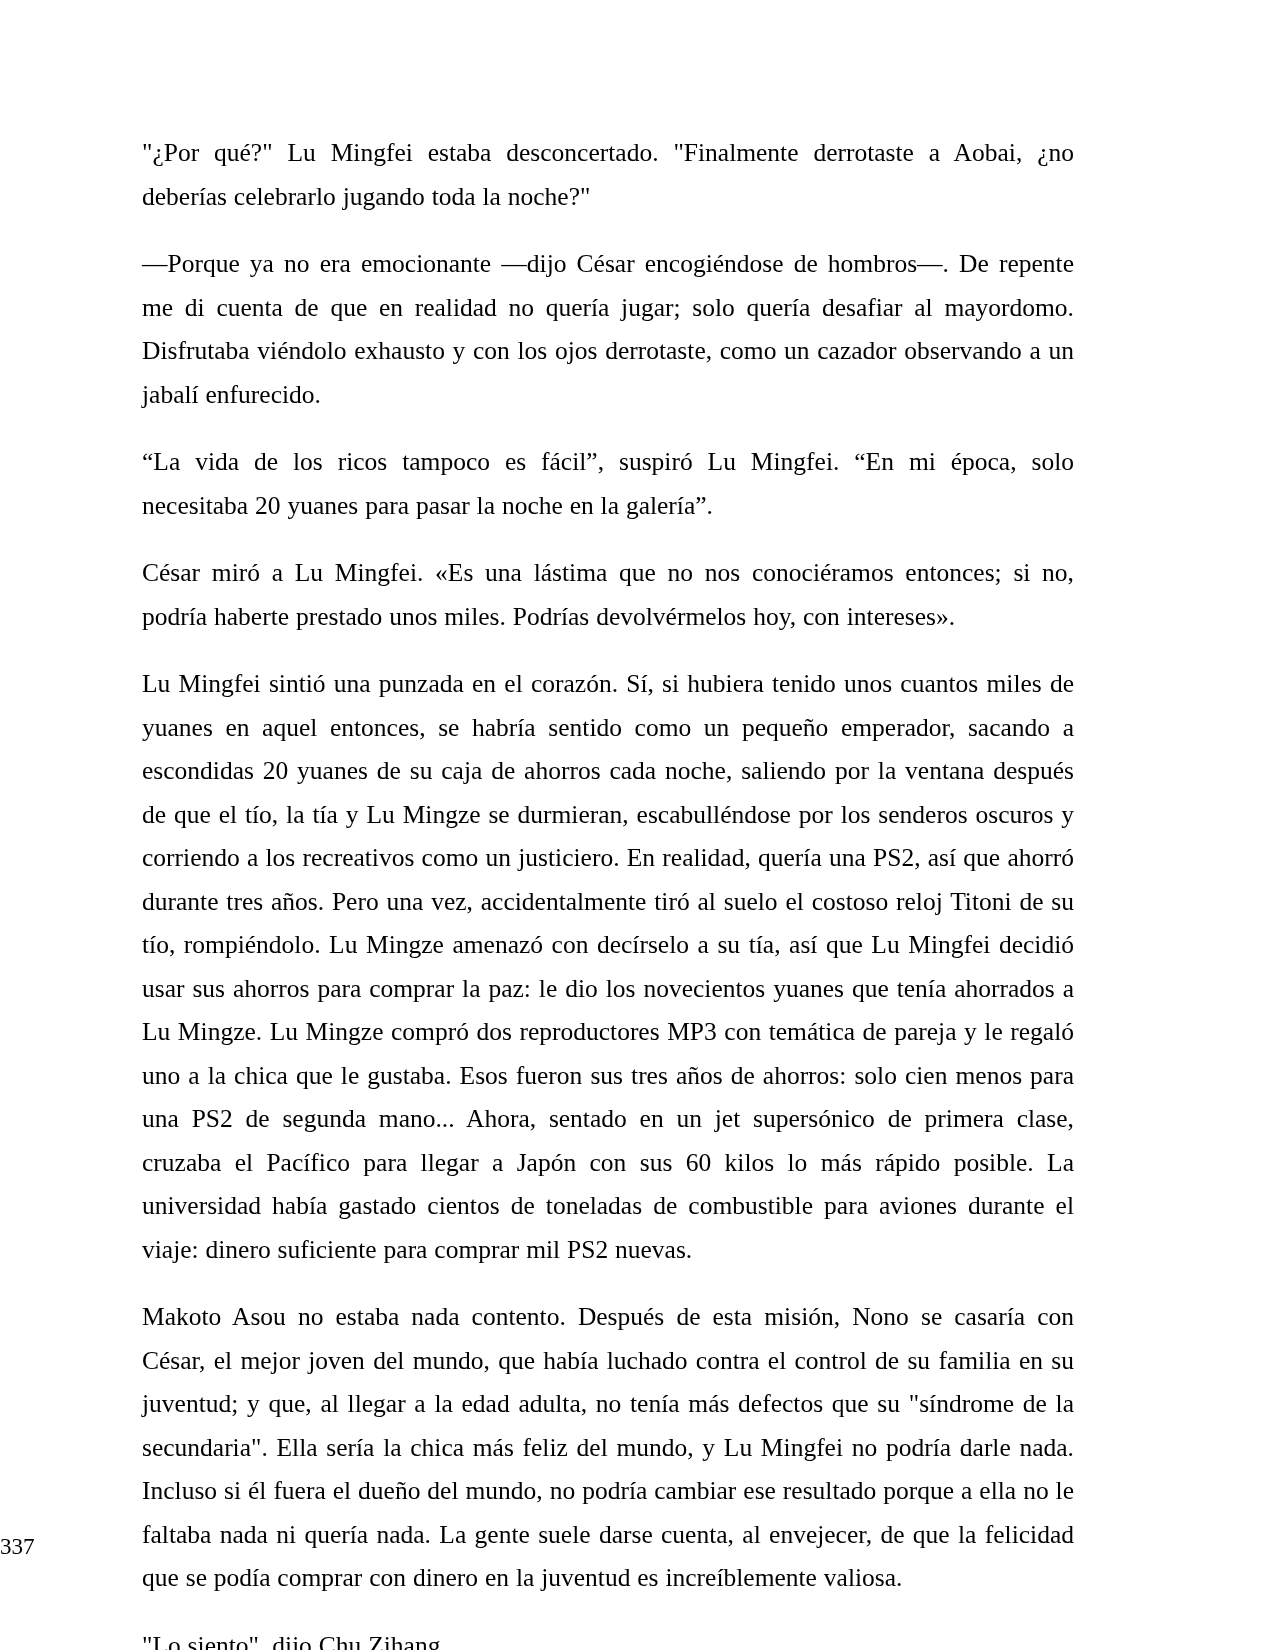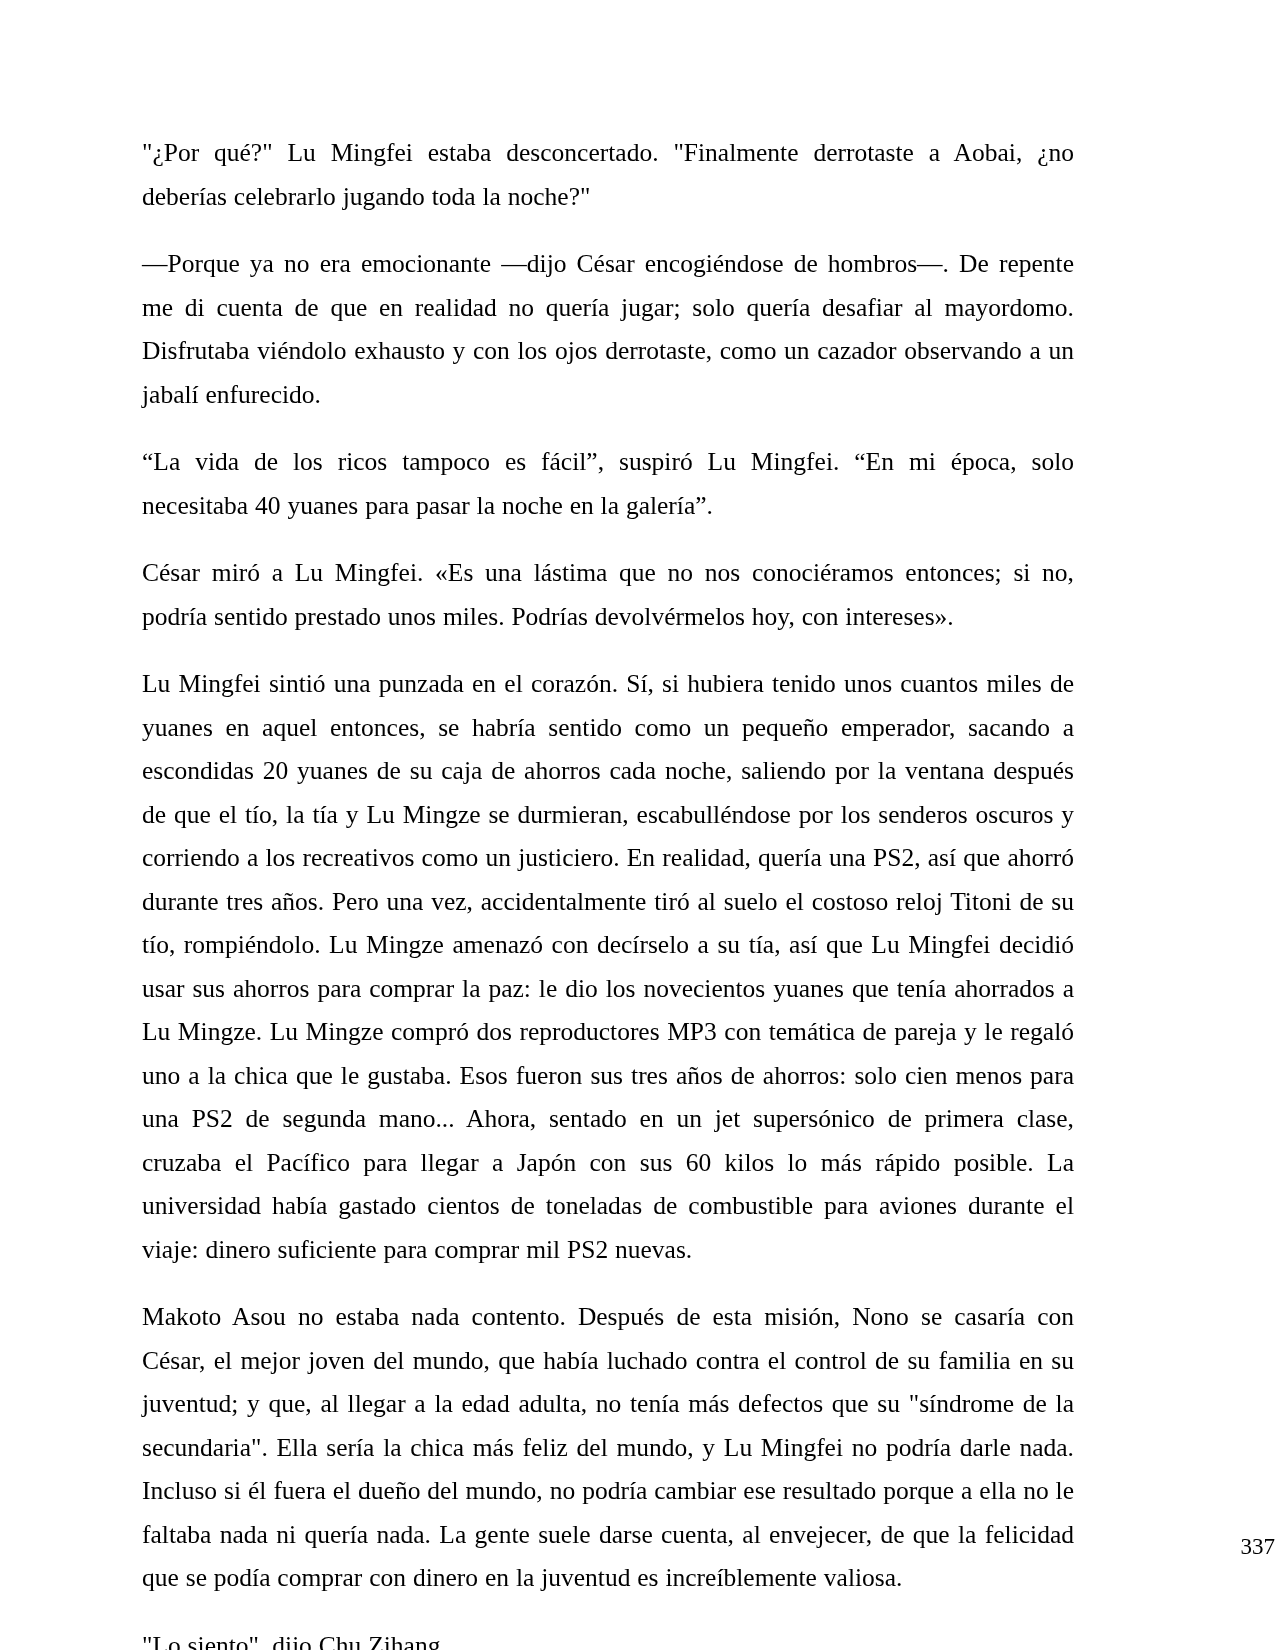--- a/index.html
+++ b/index.html
@@ -34,35 +34,35 @@
     word-spacing: 0.02em;
   }
   .para:last-child {
     margin-bottom: 0;
   }
   .page-number {
     position: absolute;
     left: 0;
     right: 0;
     top: 1533px;
-    text-align: right;
+    text-align: left;
     font-family: "Liberation Serif", "DejaVu Serif", serif;
     font-size: 23px;
     line-height: 28px;
     color: #000000;
   }
 </style>
 </head>
 <body>
 
 <div class="page">
   <div class="text-column">
     <p class="para">"¿Por qué?" Lu Mingfei estaba desconcertado. "Finalmente derrotaste a Aobai, ¿no deberías celebrarlo jugando toda la noche?"</p>
     <p class="para">—Porque ya no era emocionante —dijo César encogiéndose de hombros—. De repente me di cuenta de que en realidad no quería jugar; solo quería desafiar al mayordomo. Disfrutaba viéndolo exhausto y con los ojos derrotaste, como un cazador observando a un jabalí enfurecido.</p>
-    <p class="para">“La vida de los ricos tampoco es fácil”, suspiró Lu Mingfei. “En mi época, solo necesitaba 40 yuanes para pasar la noche en la galería”.</p>
-    <p class="para">César miró a Lu Mingfei. «Es una lástima que no nos conociéramos entonces; si no, podría sentido prestado unos miles. Podrías devolvérmelos hoy, con intereses».</p>
+    <p class="para">“La vida de los ricos tampoco es fácil”, suspiró Lu Mingfei. “En mi época, solo necesitaba 20 yuanes para pasar la noche en la galería”.</p>
+    <p class="para">César miró a Lu Mingfei. «Es una lástima que no nos conociéramos entonces; si no, podría haberte prestado unos miles. Podrías devolvérmelos hoy, con intereses».</p>
     <p class="para">Lu Mingfei sintió una punzada en el corazón. Sí, si hubiera tenido unos cuantos miles de yuanes en aquel entonces, se habría sentido como un pequeño emperador, sacando a escondidas 20 yuanes de su caja de ahorros cada noche, saliendo por la ventana después de que el tío, la tía y Lu Mingze se durmieran, escabulléndose por los senderos oscuros y corriendo a los recreativos como un justiciero. En realidad, quería una PS2, así que ahorró durante tres años. Pero una vez, accidentalmente tiró al suelo el costoso reloj Titoni de su tío, rompiéndolo. Lu Mingze amenazó con decírselo a su tía, así que Lu Mingfei decidió usar sus ahorros para comprar la paz: le dio los novecientos yuanes que tenía ahorrados a Lu Mingze. Lu Mingze compró dos reproductores MP3 con temática de pareja y le regaló uno a la chica que le gustaba. Esos fueron sus tres años de ahorros: solo cien menos para una PS2 de segunda mano... Ahora, sentado en un jet supersónico de primera clase, cruzaba el Pacífico para llegar a Japón con sus 60 kilos lo más rápido posible. La universidad había gastado cientos de toneladas de combustible para aviones durante el viaje: dinero suficiente para comprar mil PS2 nuevas.</p>
     <p class="para">Makoto Asou no estaba nada contento. Después de esta misión, Nono se casaría con César, el mejor joven del mundo, que había luchado contra el control de su familia en su juventud; y que, al llegar a la edad adulta, no tenía más defectos que su "síndrome de la secundaria". Ella sería la chica más feliz del mundo, y Lu Mingfei no podría darle nada. Incluso si él fuera el dueño del mundo, no podría cambiar ese resultado porque a ella no le faltaba nada ni quería nada. La gente suele darse cuenta, al envejecer, de que la felicidad que se podía comprar con dinero en la juventud es increíblemente valiosa.</p>
     <p class="para">"Lo siento", dijo Chu Zihang.</p>
 
   </div>
   <div class="page-number">337</div>
 </div>
 
 </body></html>

